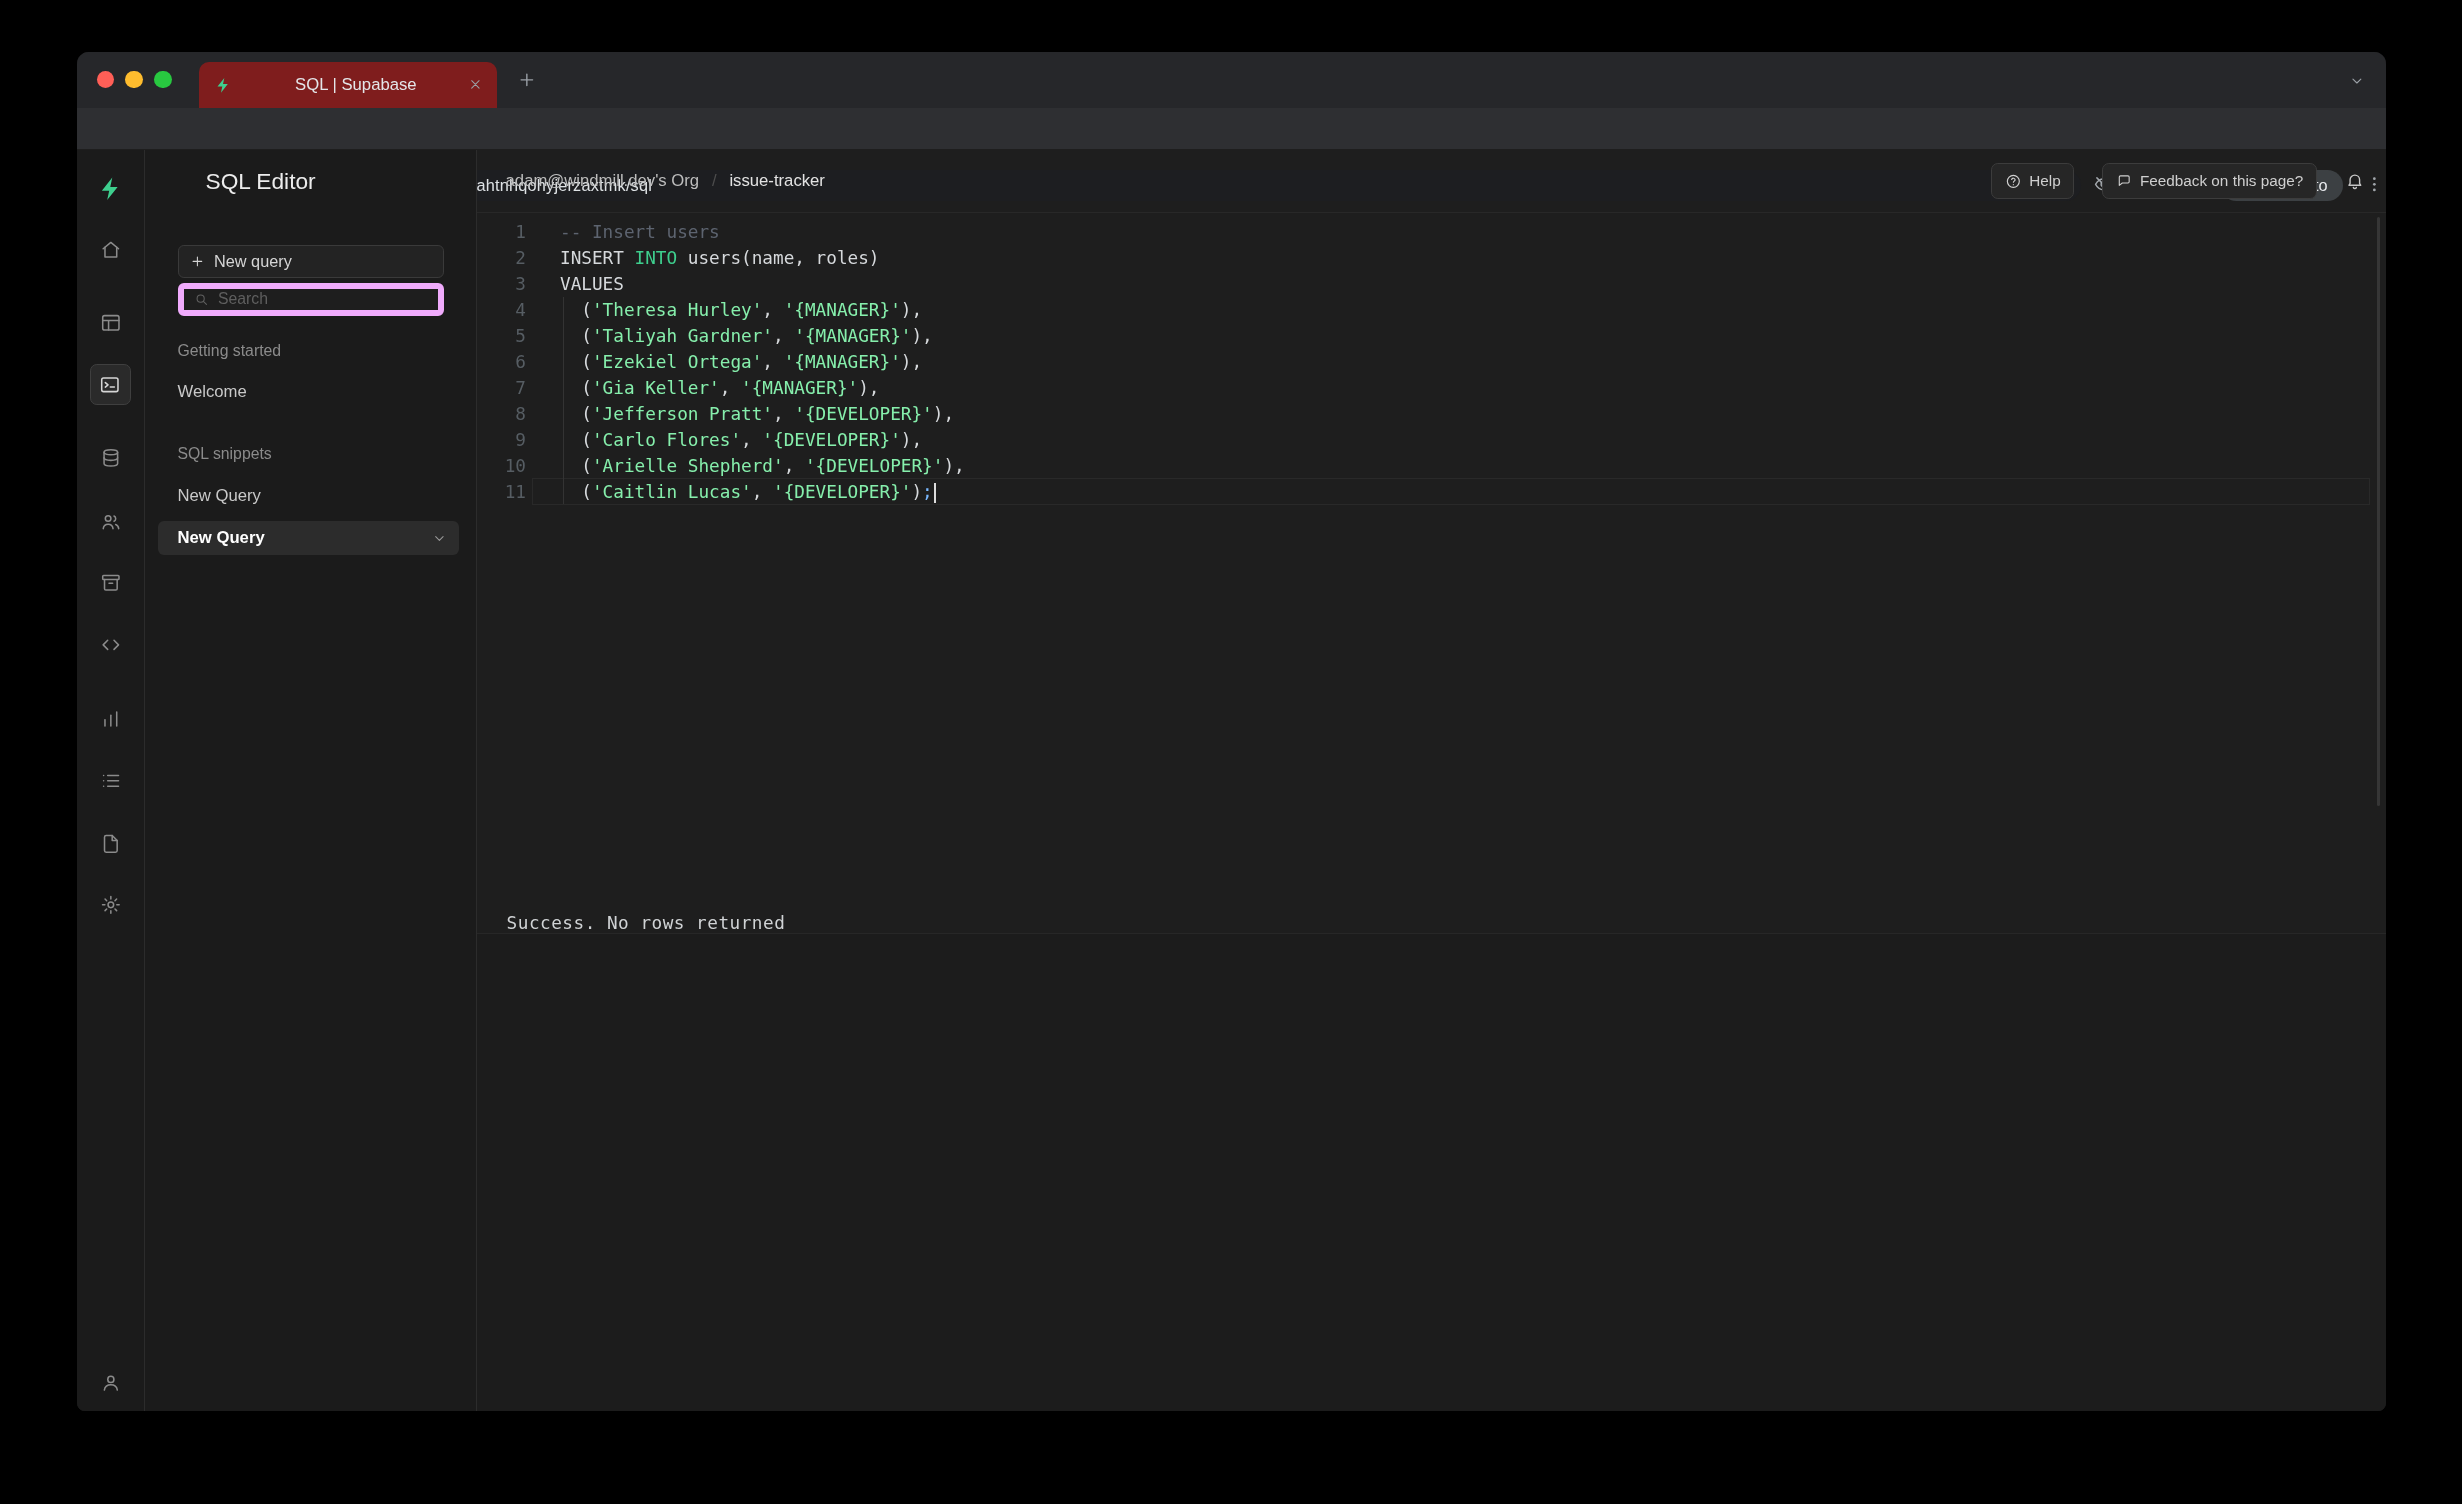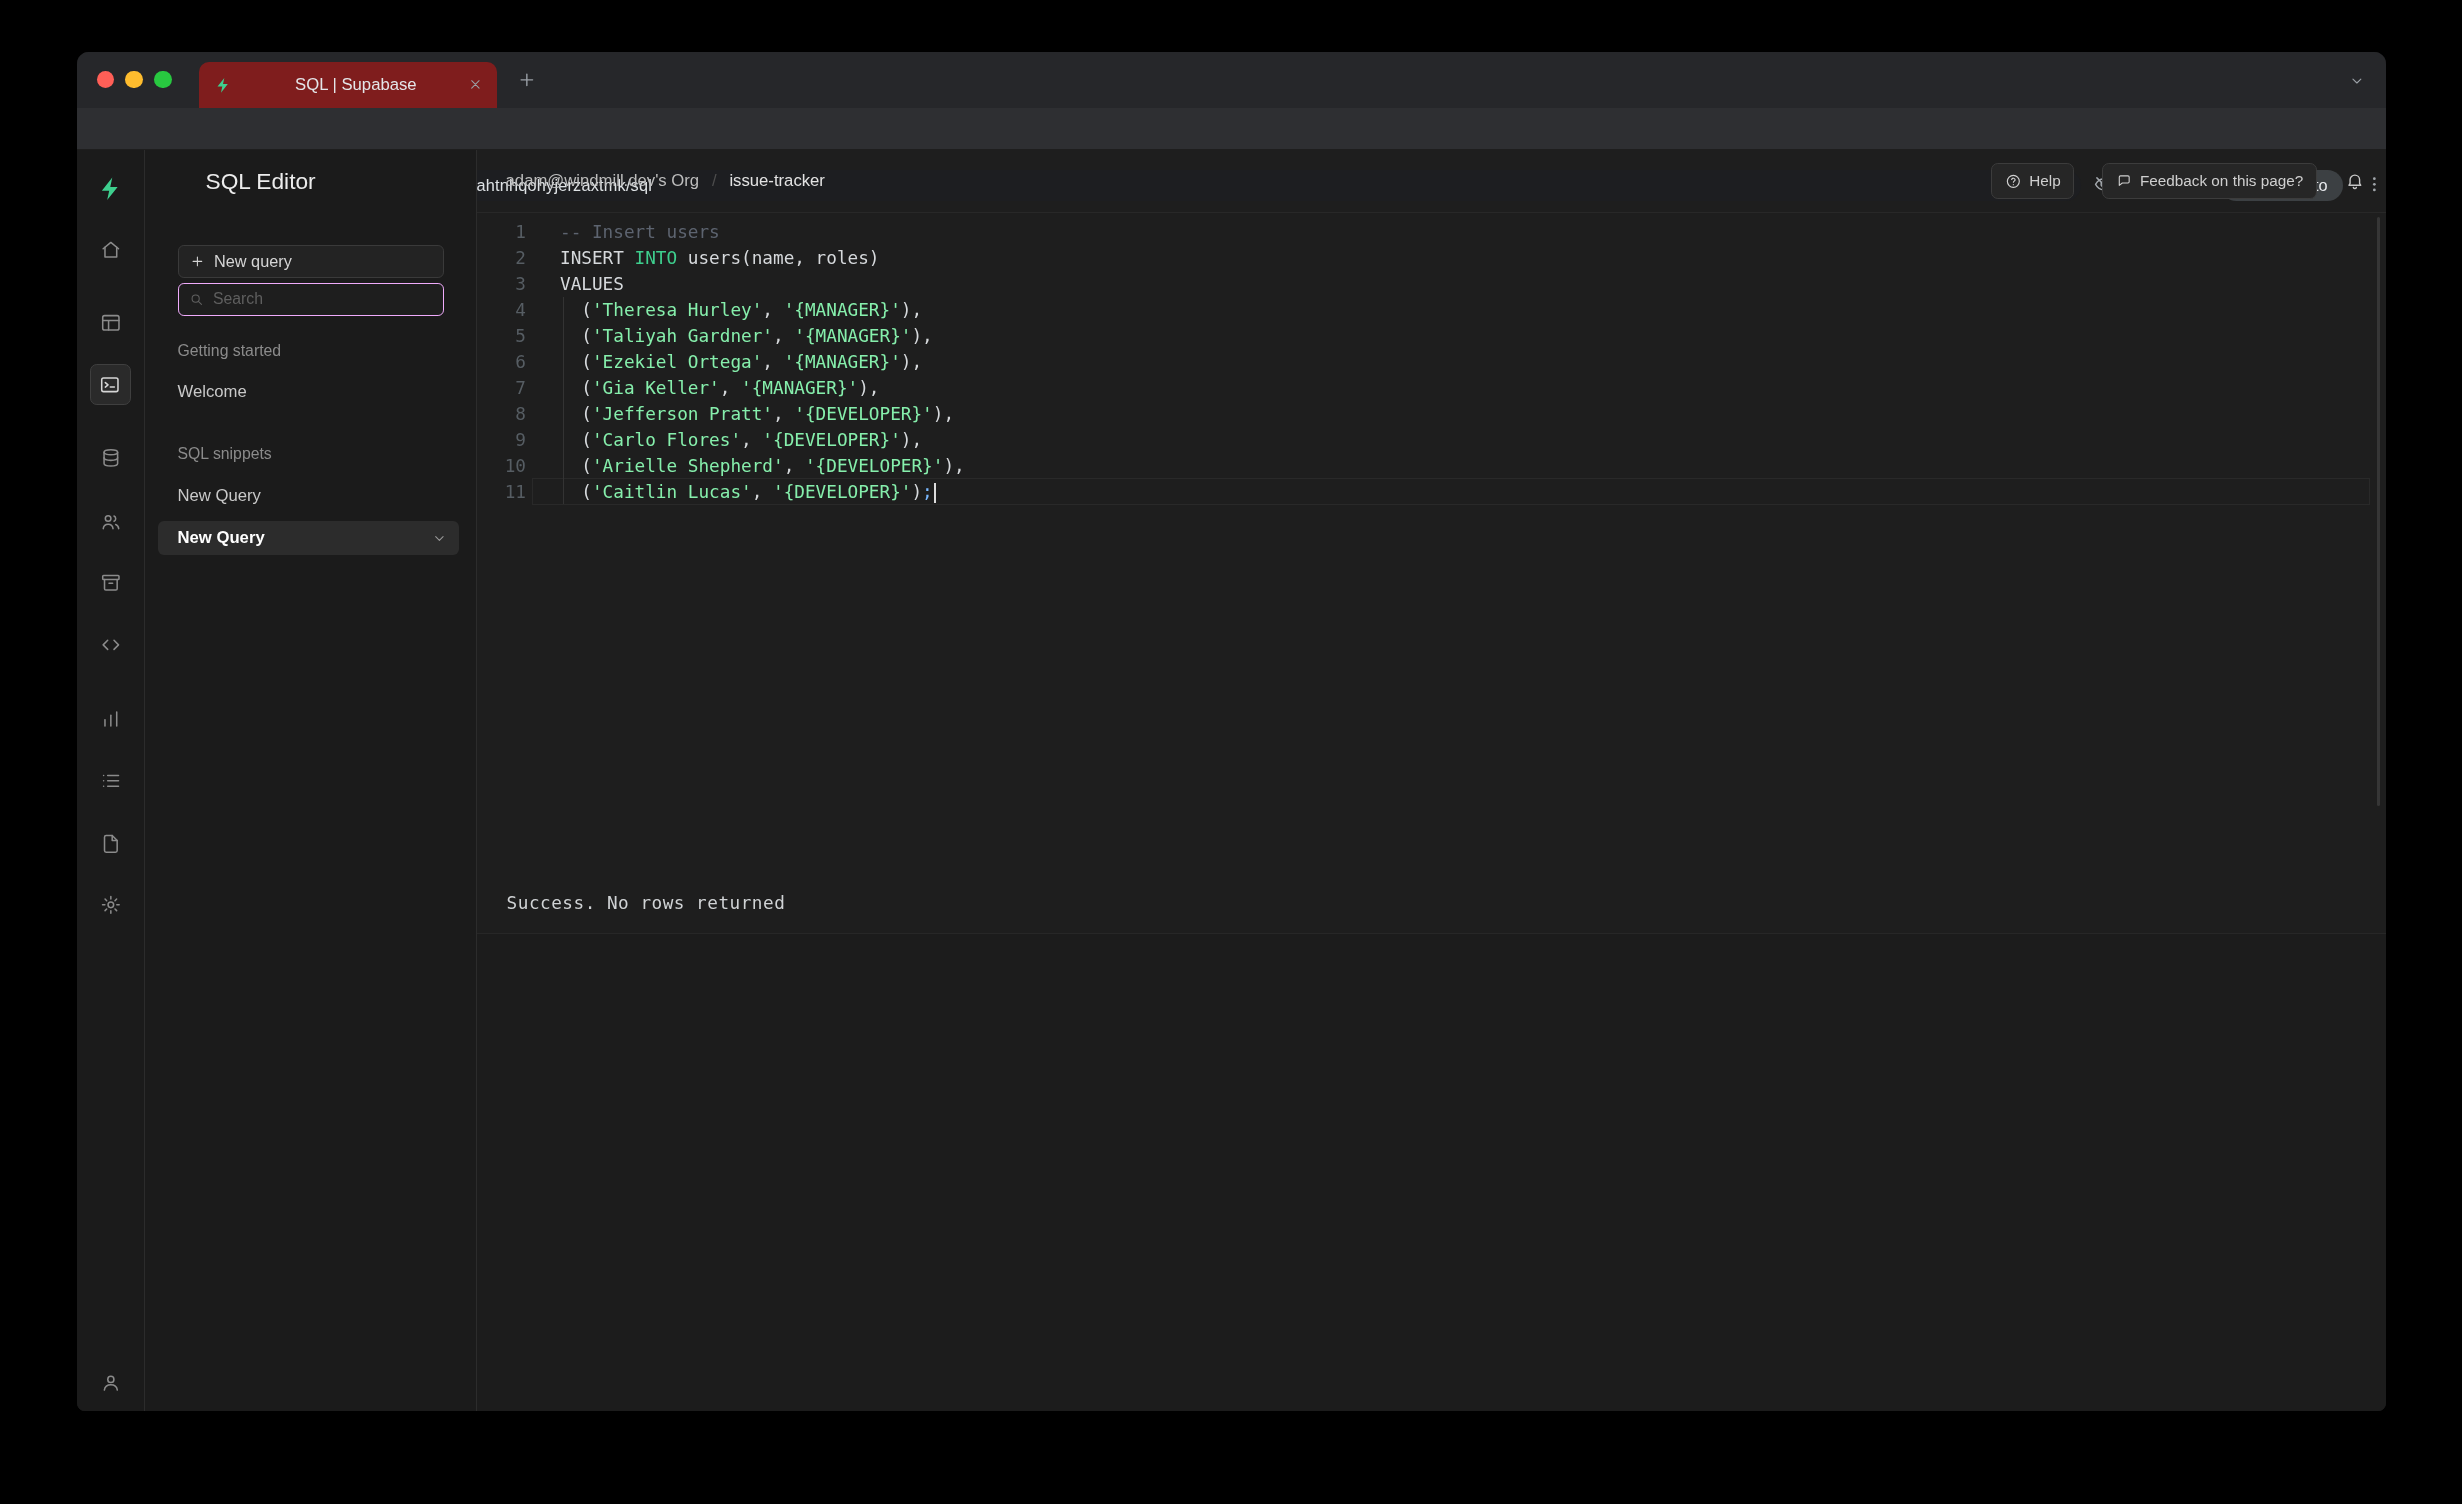--- a/index.html
+++ b/index.html
@@ -40,21 +40,21 @@
   .railbox { position:absolute; left:22.7px; width:21.7px; height:21.7px; color:#8b8b8b; }
   .rail-logo { left:20.7px; top:25.6px; width:25.6px; height:25.6px; }
   .rail-sel { position:absolute; left:12.8px; top:214px; width:41px; height:41px; background:#2a2a2a;
               border:1px solid #3f3f3f; border-radius:6.9px; color:#d6d6d6; display:flex; align-items:center; justify-content:center; }
 
   .app-sidebar { position:absolute; left:68px; top:98px; bottom:0; width:332px; background:#1b1b1b; border-right:1px solid #2c2c2c; }
   .sb-title { position:absolute; left:32.5px; top:17.7px; font-size:22.7px; color:#ececec;margin-left:28px; }
   .sb-btn { position:absolute; left:32.5px; top:95px; width:266px; height:32.5px; background:#232323; border:1px solid #3a3a3a;
             border-radius:5.9px; display:flex; align-items:center; padding-left:11.8px; color:#d5d5d5; }
   .sb-btn-label { font-size:16.3px; margin-left:8.9px; }
-  .sb-search { position:absolute; left:32.5px; top:133px; width:266px; height:32.5px; background:#1e1e1e; border:1px solid #f0abfc;
+  .sb-search { position:absolute; left:32.5px; top:133px; width:266px; height:32.5px; background:#1e1e1e; border:6px solid #f0abfc;
                border-radius:5.9px; display:flex; align-items:center; padding-left:10.8px; color:#606060; }
   .sb-search input { background:transparent; border:none; outline:none; color:#bdbdbd; font-size:15.8px; margin-left:8.9px; width:197px; font-family:"Liberation Sans",sans-serif; }
   .sb-search input::placeholder { color:#5f5f5f; }
   .sb-section { position:absolute; left:32.5px; font-size:15.8px; color:#8b8b8b; }
   .sec-1 { top:192px; } .sec-2 { top:295px; }
   .sb-item { position:absolute; left:12.8px; width:301px; height:33px; border-radius:5.9px;
              display:flex; align-items:center; padding:0 11.8px 0 19.7px; color:#c9c9c9; font-size:16.7px; }
   .it-welcome { top:225px; } .it-nq1 { top:329px; }
   .it-nq2 { top:371px; height:34px; background:#2c2c2c; color:#fff; font-weight:bold; }
   .sb-item .chev { margin-left:auto; color:#9a9a9a; }
@@ -89,21 +89,21 @@
 
   
   .results-bar { position:absolute; left:400px; top:760px; right:0; height:59px; border-top:1px solid #2c2c2c;
                  display:flex; align-items:center; padding:0 35px 0 42px; background:#1e1e1e; }
   .res-label { color:#d2d2d2; font-size:16.3px; }
   .res-chev { color:#9a9a9a; margin-left:9.9px; }
   .res-check { margin-left:auto; color:#3ecf8e; }
   .res-heart { margin-left:27.6px; color:#9aa0a6; }
   .res-more { margin-left:27.6px; color:#9aa0a6; }
   .res-run { margin-left:39px; color:#e4e4e4; font-size:15.8px; font-weight:500; letter-spacing:0.6px; }
-  .results-msg { position:absolute; left:400px; top:820px; right:0; height:61px; display:flex; align-items:center;
+  .results-msg { position:absolute; left:400px; top:820px; right:0; height:61px; display:flex; align-items:flex-end;
                  padding-left:29.6px; background:#1e1e1e; }
   .msg-text { font-family:"DejaVu Sans Mono",monospace; font-size:17.7px; color:#d0d3d5; letter-spacing:0.5px; }
   .lower { position:absolute; left:400px; top:881px; right:0; bottom:0; background:#1c1c1c; border-top:1px solid #272727; }
 
   svg { display:block; }
   .ic { stroke:currentColor; fill:none; stroke-width:1.7; stroke-linecap:round; stroke-linejoin:round; }
   .fc { fill:currentColor; stroke:none; }
 </style>
 </head>
 <body>

